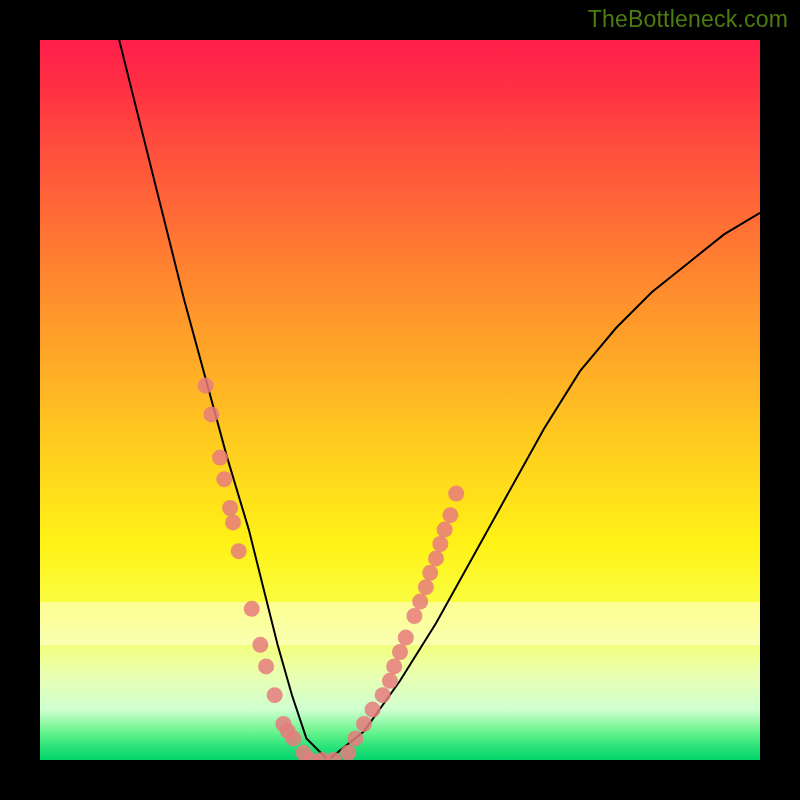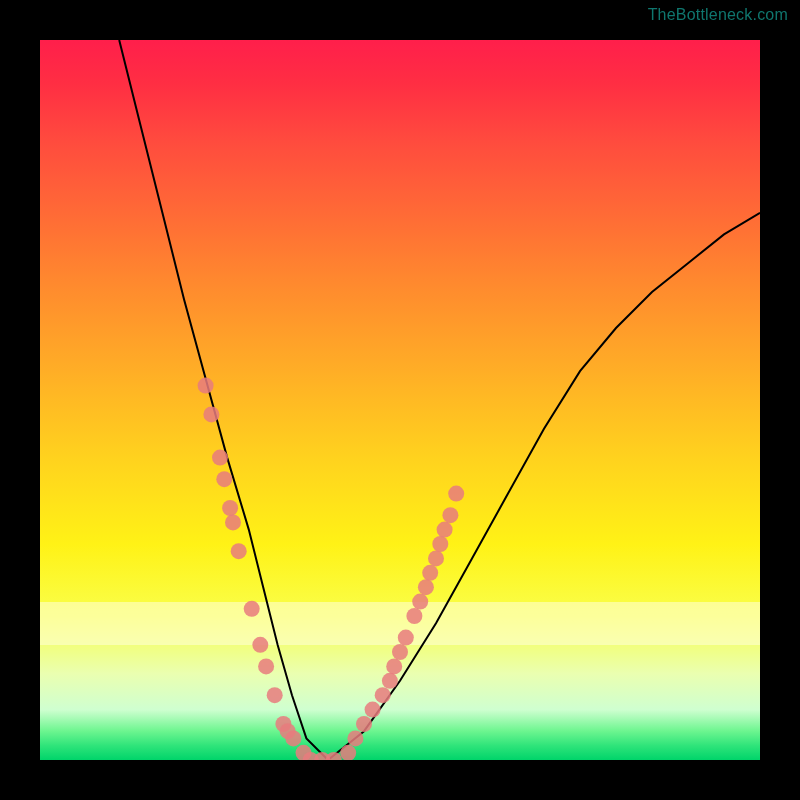--- a/index.html
+++ b/index.html
@@ -50,22 +50,22 @@
     position: absolute;
     left: 0;
     top: 0;
     width: 720px;
     height: 720px;
   }
   .watermark {
     position: absolute;
     top: 6px;
     right: 12px;
-    color: #0f766e;
-    font-size: 16px;
+    color: #4d7c0f;
+    font-size: 23px;
     font-weight: 500;
     letter-spacing: 0.2px;
     font-family: Arial, Helvetica, sans-serif;
     text-align: right;
   }
 </style>
 </head>
 <body>
 
 <div class="outer">

